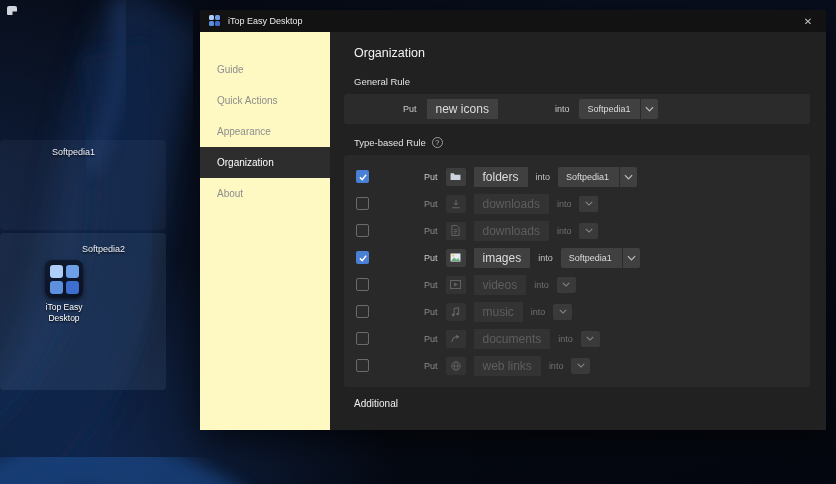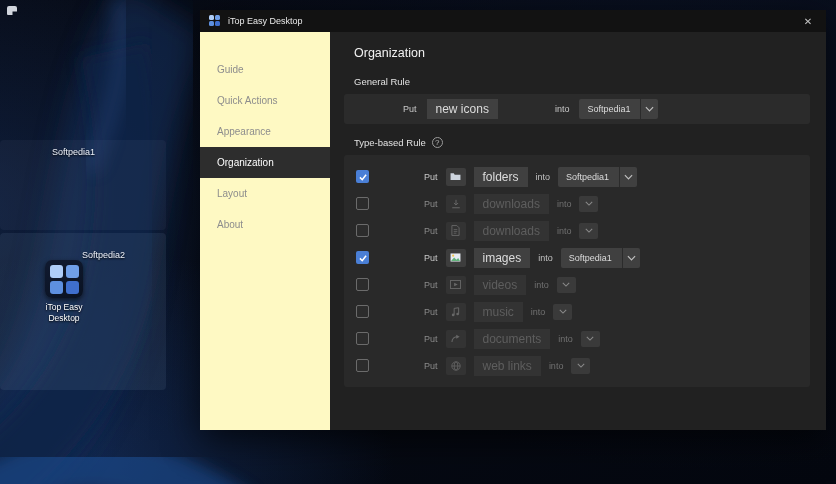--- a/index.html
+++ b/index.html
@@ -13,21 +13,21 @@
       linear-gradient(135deg, #070b16 0%, #060a14 50%, #04070f 100%);
   }
   svg.wallpaper { position:absolute; inset:0; }
 
   
   .desk-box { position:absolute; left:0; width:166px; border-radius:4px; }
   .desk-box1 { top:140px; height:90px; background:rgba(170,195,235,0.05); }
   .desk-box2 { top:233px; height:157px; background:rgba(170,195,235,0.09); }
   .desk-box-label { position:absolute; font-size:9px; color:#eef2fa;
     text-shadow:0 1px 2px rgba(0,0,0,.9); }
-  .lbl1 { left:52px; top:147px; } .lbl2 { left:82px; top:250px; }
+  .lbl1 { left:52px; top:147px; } .lbl2 { left:82px; top:244px; }
   .desk-icon { position:absolute; left:28px; top:260px; width:72px; text-align:center; cursor:default; }
   .tile { width:38px; height:38px; margin:0 auto; border-radius:7px;
     background:linear-gradient(150deg,#101a30,#0a1222);
     display:grid; grid-template-columns:13px 13px; grid-template-rows:13px 13px;
     gap:3px; justify-content:center; align-content:center;
     box-shadow:0 2px 5px rgba(0,0,0,.6); }
   .tile i { border-radius:3px; }
   .tile i:nth-child(1){ background:#aecdf8; } .tile i:nth-child(2){ background:#6f9fe8; }
   .tile i:nth-child(3){ background:#5e90e0; } .tile i:nth-child(4){ background:#3f6fce; }
   .desk-icon-label { margin-top:4px; font-size:8.5px; line-height:11px; color:#fff;
@@ -140,21 +140,20 @@
       <span class="tb-title">iTop Easy Desktop</span>
       <span class="tb-close">✕</span>
     </div>
 
     <div class="win-body">
       <div class="sidebar">
         <div class="side-item">Guide</div>
         <div class="side-item">Quick Actions</div>
         <div class="side-item">Appearance</div>
         <div class="side-item active">Organization</div>
-        <div class="side-item">Layout</div>
         <div class="side-item">About</div>
       </div>
 
       <div class="content">
         <div class="page-title">Organization</div>
 
         <div class="sec-head">
           <span>General Rule</span>
         </div>
 
@@ -334,16 +333,17 @@
             <span class="into">into</span>
             <span class="dd-mini">
               <svg width="8" height="5" viewBox="0 0 10 6">
                   <path d="M1 1 L5 5 L9 1" stroke="#8a8a8a" stroke-width="1.3" fill="none"></path>
                 </svg>
             </span>
           </div>
 
         </div>
 
+        <div class="additional">Additional</div>
       </div>
     </div>
   </div>
 </div>
 
 </body></html>

